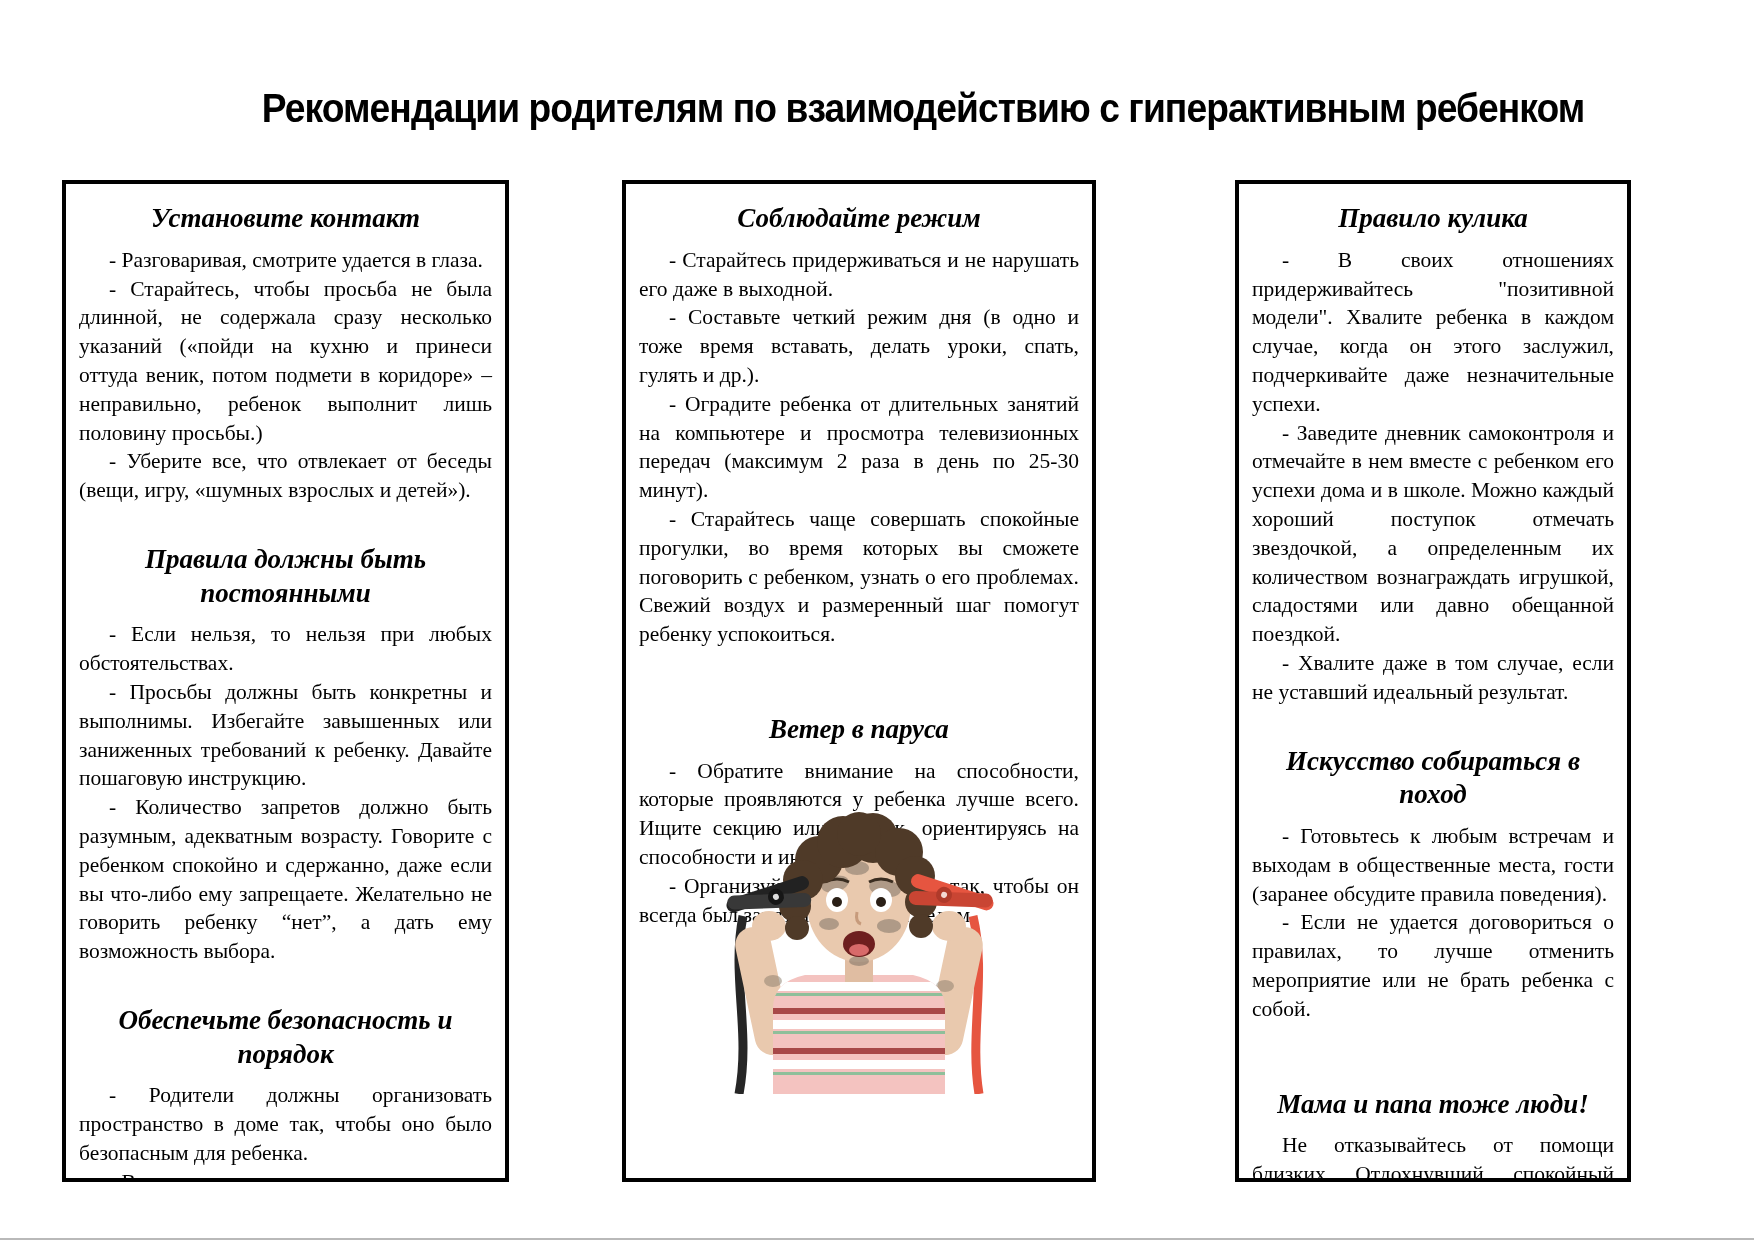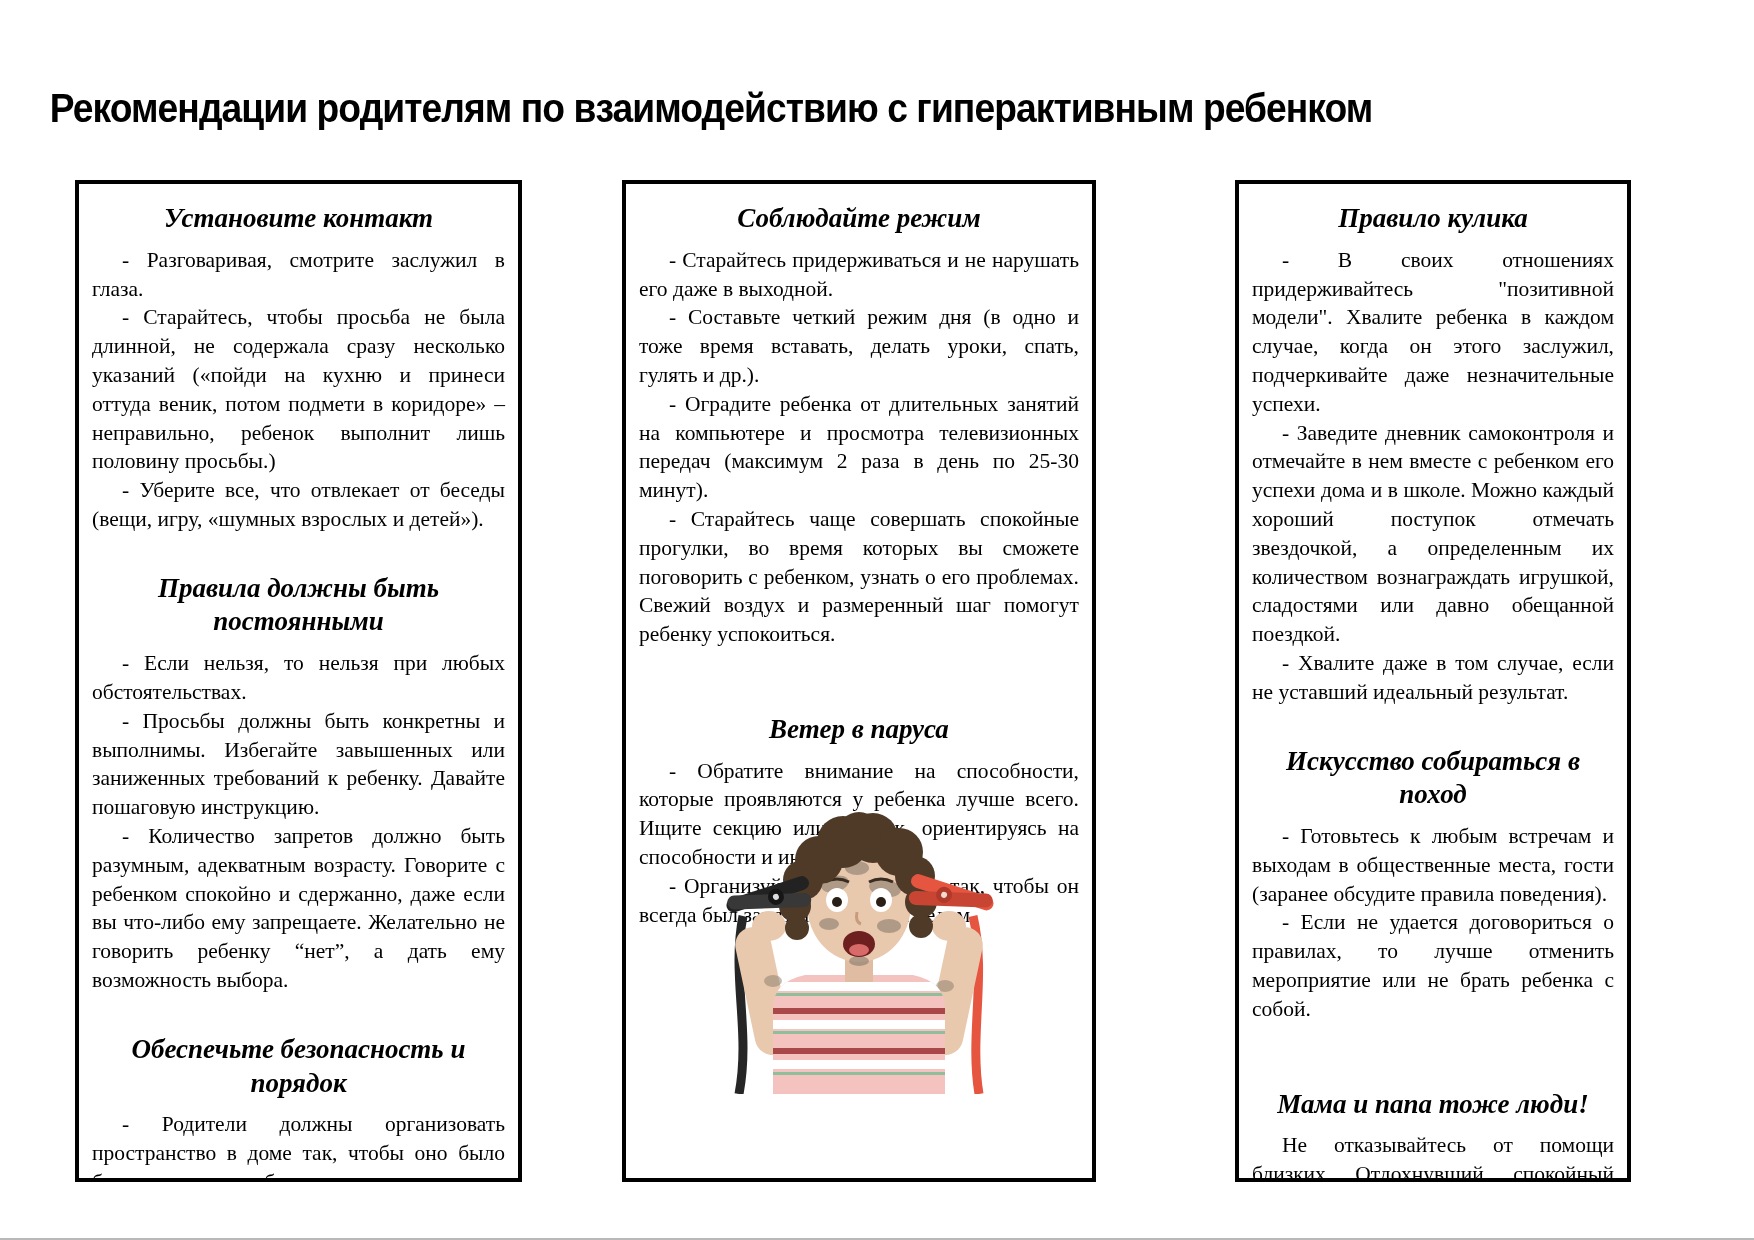--- a/index.html
+++ b/index.html
@@ -1,32 +1,32 @@
 <!DOCTYPE html>
 <html lang="ru"><head>
 <meta charset="utf-8">
 <style>
   html,body{margin:0;padding:0;background:#ffffff;}
   .page{
     position:relative;width:1754px;height:1240px;background:#fff;
     font-family:"Liberation Serif",serif;color:#000;overflow:hidden;
     border-bottom:2px solid #b9b9b9;box-sizing:border-box;
   }
-  .title-wrap{position:absolute;top:86px;left:0;right:120px;text-align:left;}
+  .title-wrap{position:absolute;top:86px;left:0;right:120px;text-align:right;}
   .title{
     display:inline-block;margin:0;
     font-family:"Liberation Sans",sans-serif;font-weight:bold;font-size:40px;
     letter-spacing:-1px;transform:scaleX(0.93);transform-origin:center;
     white-space:nowrap;color:#000;
   }
   .box{
     position:absolute;top:180px;height:1002px;border:4px solid #000;
     box-sizing:border-box;padding:16px 13px;background:#fff;overflow:hidden;
   }
-  .box1{left:75px;width:447px;}
+  .box1{left:62px;width:447px;}
   .box2{left:622px;width:474px;}
   .box3{left:1235px;width:396px;}
   .heading{
     font-size:27px;font-weight:bold;font-style:italic;text-align:center;
     line-height:1.25;margin:38px 6px 10px;
   }
   .heading:first-child{margin-top:2px;}
   .heading.plain{font-style:normal;}
   .heading.extra-gap{margin-top:64px;}
   .para{font-size:21.5px;line-height:1.34;text-align:justify;text-indent:30px;margin:0;}
@@ -36,21 +36,21 @@
 <body>
 
 <div class="page">
 
   <div class="title-wrap">
     <h1 class="title">Рекомендации родителям по взаимодействию с гиперактивным ребенком</h1>
   </div>
 
   <div class="box box1">
       <div class="heading">Установите контакт</div>
-      <p class="para">- Разговаривая, смотрите заслужил в глаза.</p>
+      <p class="para">- Разговаривая, смотрите удается в глаза.</p>
       <p class="para">- Старайтесь, чтобы просьба не была длинной, не содержала сразу несколько указаний («пойди на кухню и принеси оттуда веник, потом подмети в коридоре» – неправильно, ребенок выполнит лишь половину просьбы.)</p>
       <p class="para">- Уберите все, что отвлекает от беседы (вещи, игру, «шумных взрослых и детей»).</p>
       <div class="heading">Правила должны быть постоянными</div>
       <p class="para">- Если нельзя, то нельзя при любых обстоятельствах.</p>
       <p class="para">- Просьбы должны быть конкретны и выполнимы. Избегайте завышенных или заниженных требований к ребенку. Давайте пошаговую инструкцию.</p>
       <p class="para">- Количество запретов должно быть разумным, адекватным возрасту. Говорите с ребенком спокойно и сдержанно, даже если вы что-либо ему запрещаете. Желательно не говорить ребенку “нет”, а дать ему возможность выбора.</p>
       <div class="heading">Обеспечьте безопасность и порядок</div>
       <p class="para">- Родители должны организовать пространство в доме так, чтобы оно было безопасным для ребенка.</p>
       <p class="para">- Взрослым важно содержать свои вещи в порядке, чтобы стать образцом для подражания.</p>
     </div>

